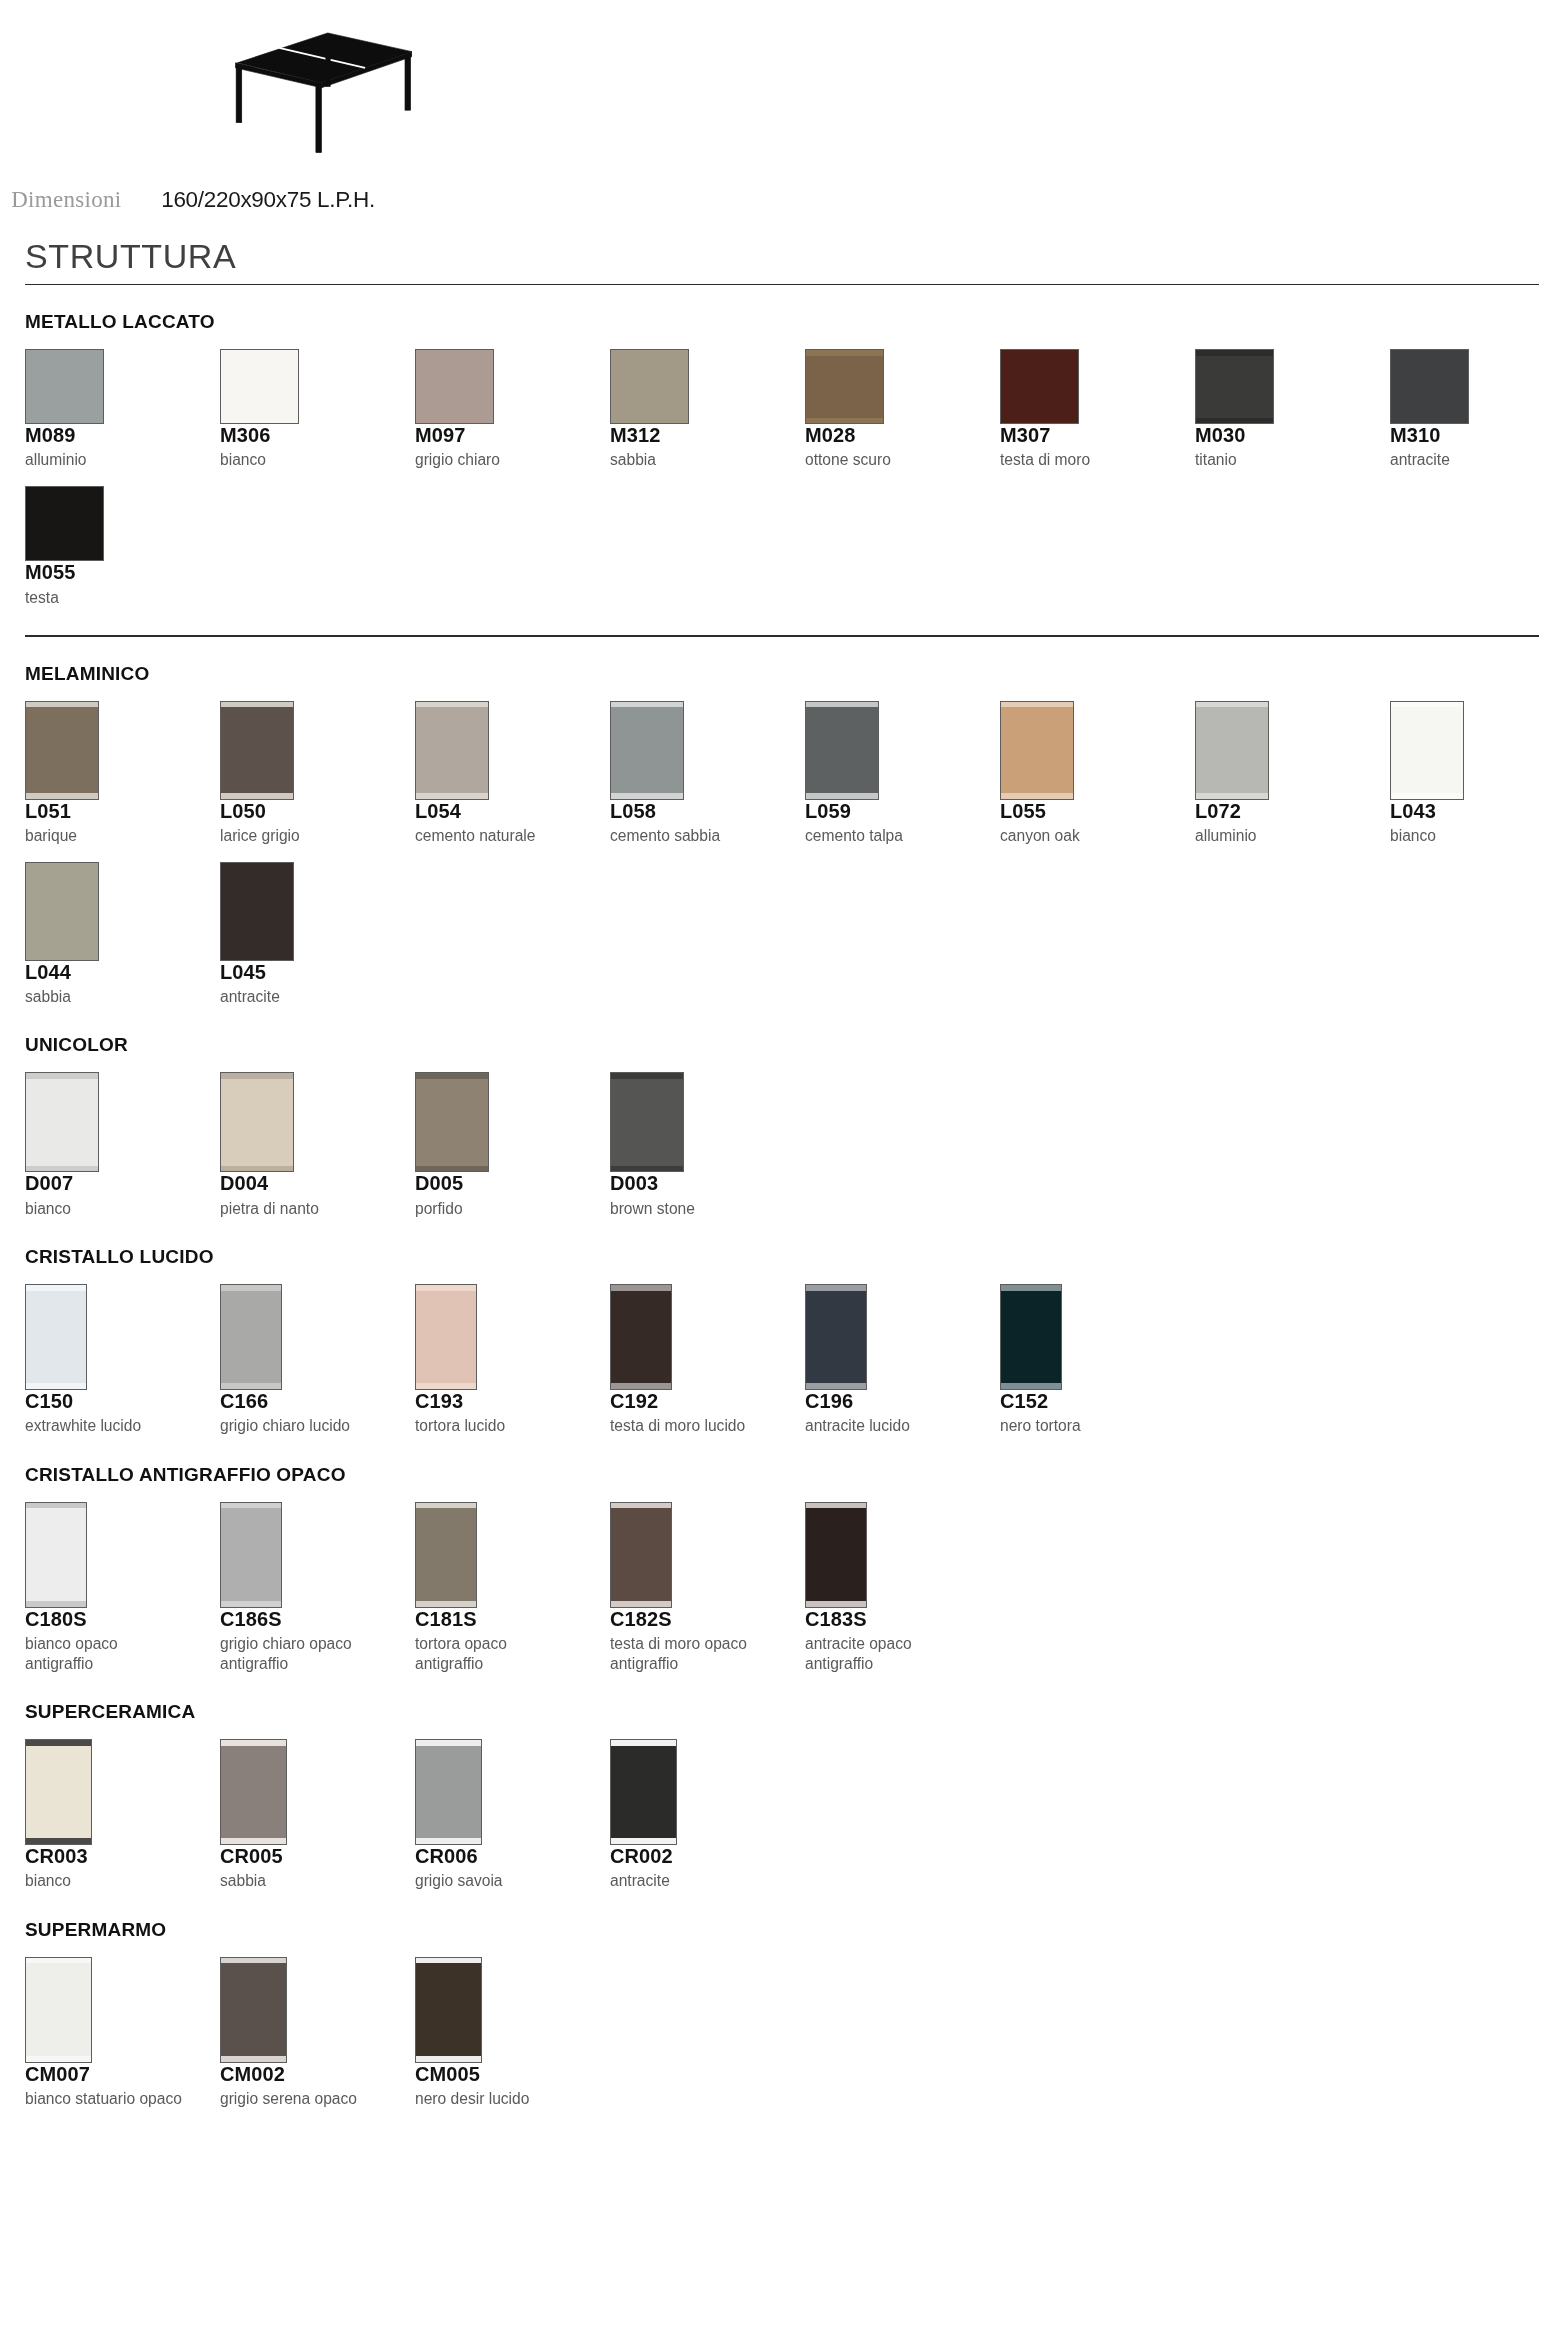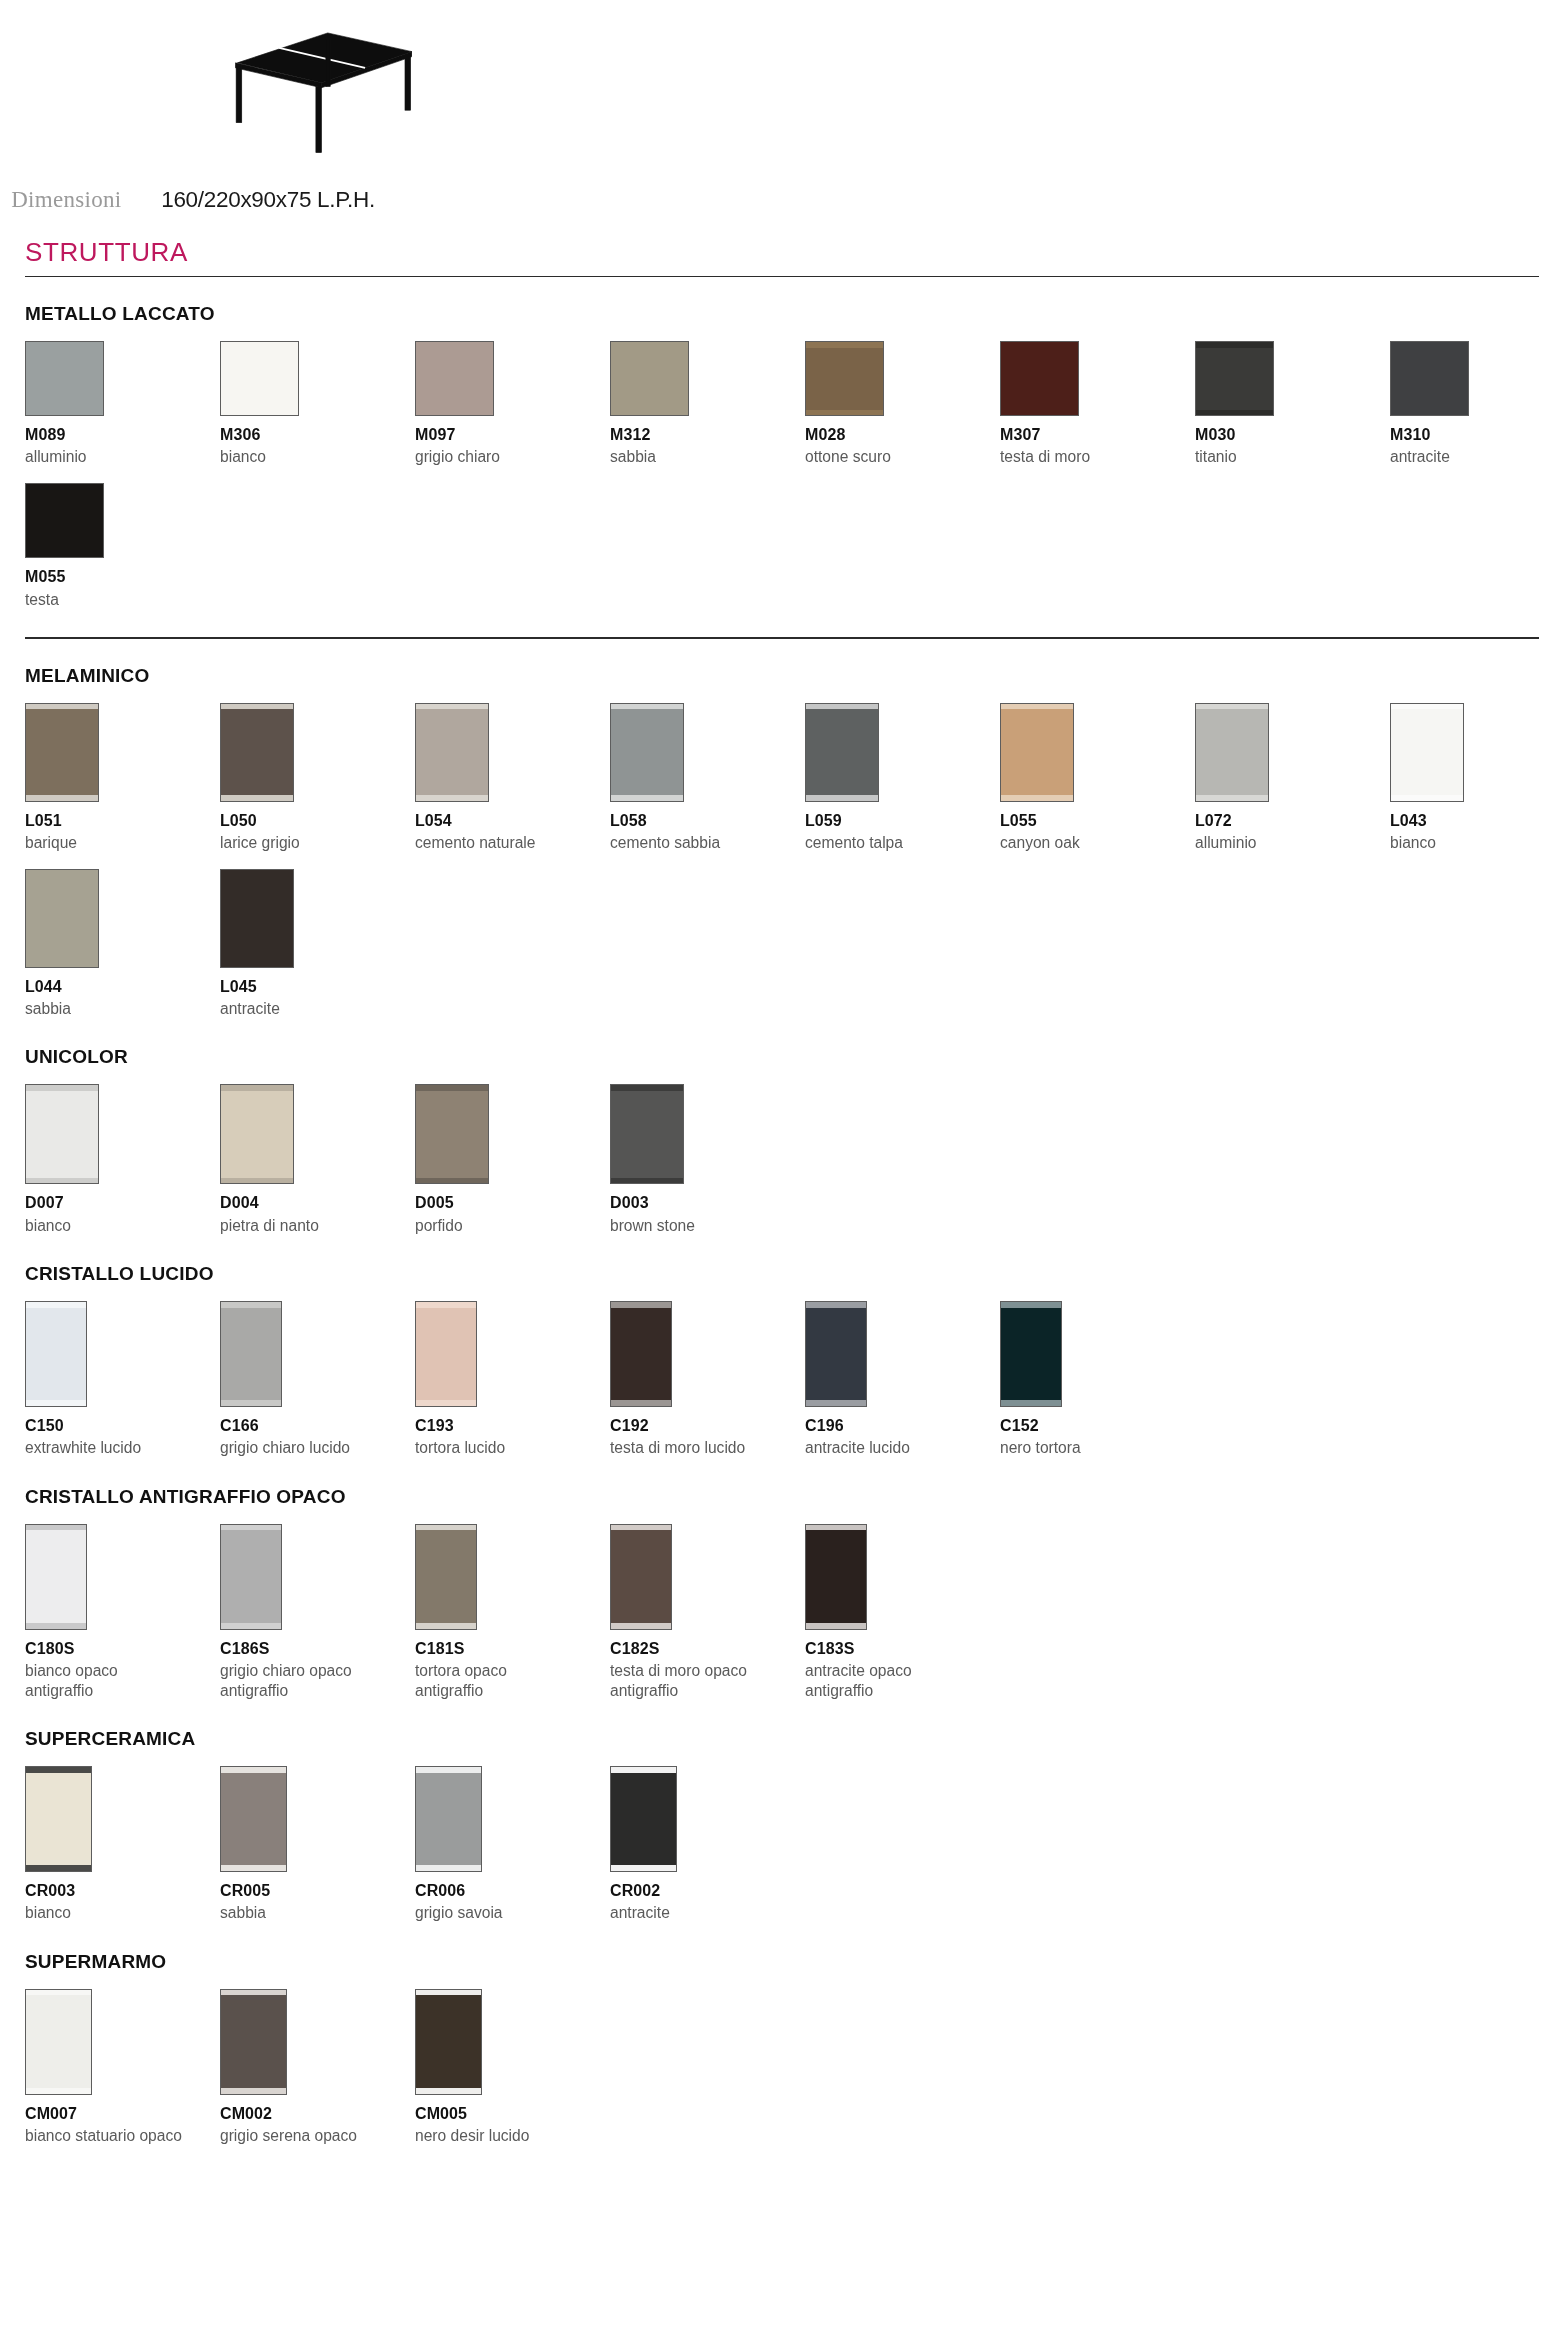--- a/index.html
+++ b/index.html
@@ -35,24 +35,24 @@
   }
   .dim-value {
     font-size: 22.5px;
     color: #1a1a1a;
     letter-spacing: -0.3px;
   }
 
   
   .section { padding: 0 25px 0 25px; }
   .section-title {
-    font-size: 26px;
+    font-size: 34px;
     font-weight: 400;
     letter-spacing: 0.6px;
-    color: #be185d;
+    color: #404040;
     padding-bottom: 7.5px;
   }
   .section-rule {
     height: 1.9px;
     background: #2b2b2b;
     width: 100%;
     margin-bottom: 26px;
   }
 
   
@@ -81,24 +81,23 @@
   .swatch-chip .edge-top {
     position: absolute; left: 0; right: 0; top: 0;
     height: 5.6px;
   }
   .swatch-chip .edge-bottom {
     position: absolute; left: 0; right: 0; bottom: 0;
     height: 5.6px;
   }
 
   .swatch-code {
-    font-size: 16px;
+    font-size: 20px;
     font-weight: 700;
     color: #121212;
-    margin-top: 10px;
     letter-spacing: 0.1px;
     white-space: nowrap;
   }
   .swatch-name {
     font-size: 15.6px;
     color: #5a5a5a;
     margin-top: 3.1px;
     line-height: 1.28;
   }
 

